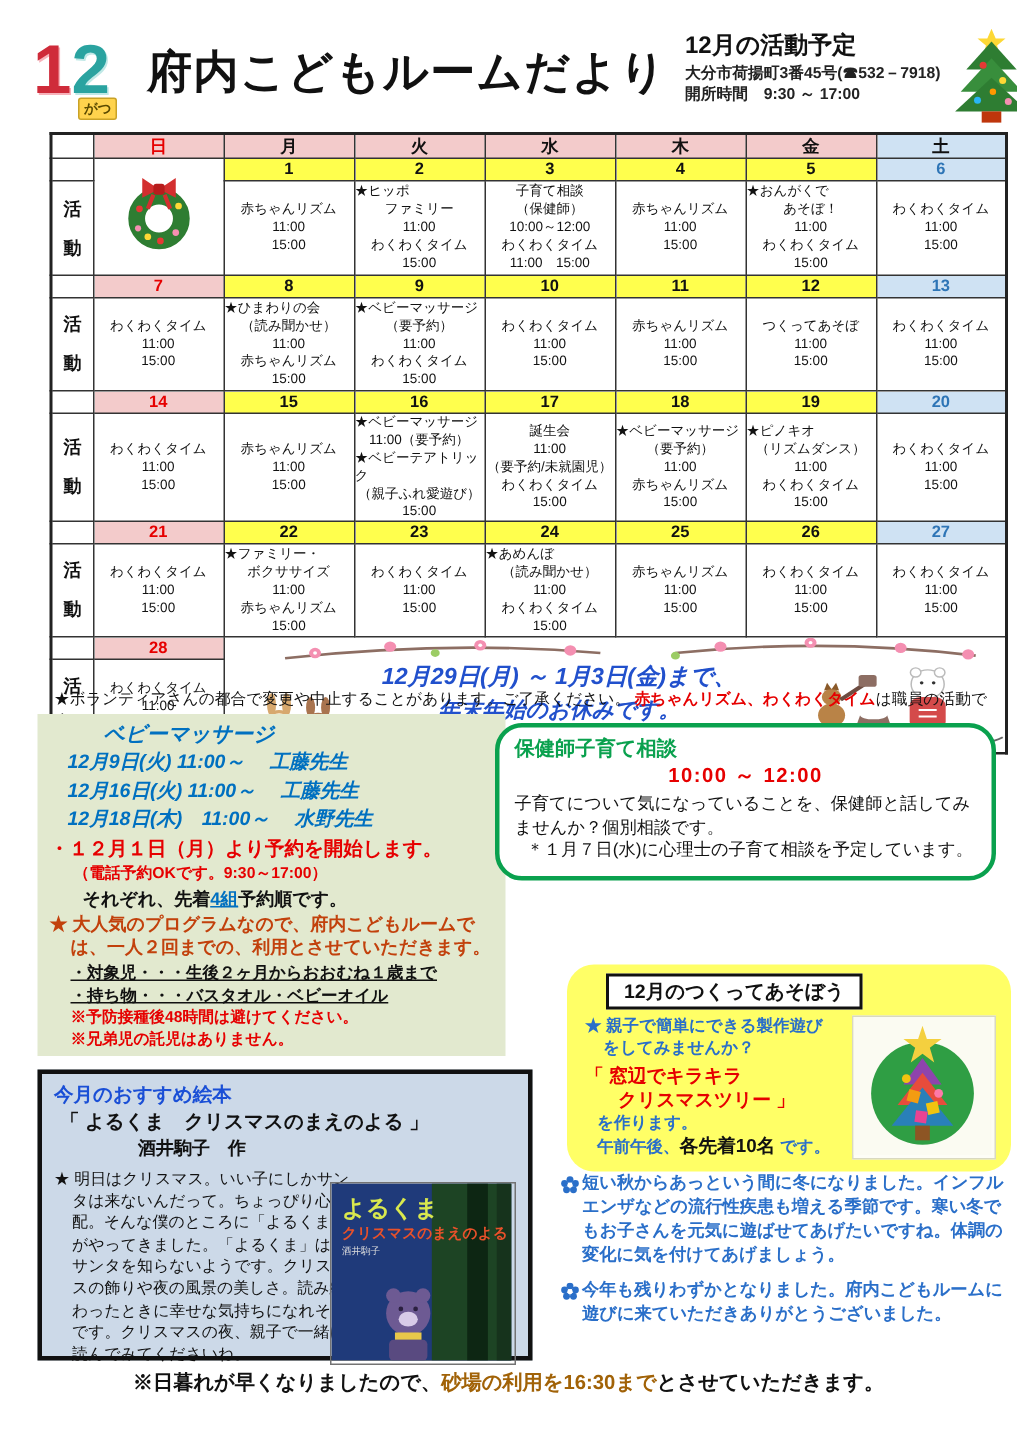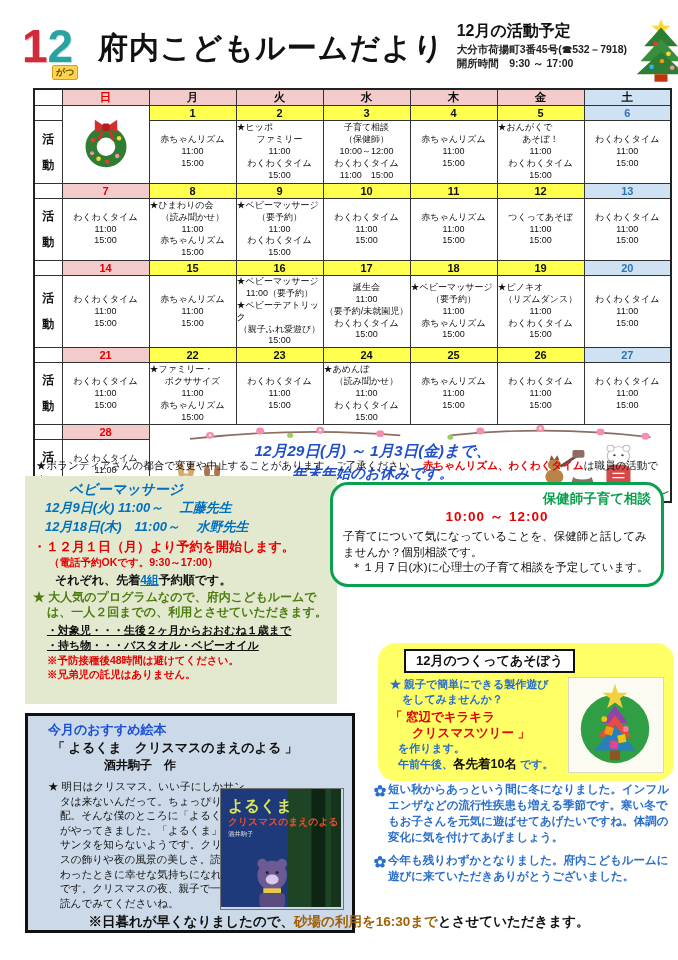--- a/index.html
+++ b/index.html
@@ -48,50 +48,50 @@
   .footnote .red{color:#e60000;font-weight:bold;}
   
   .baby-box{position:absolute;left:25px;top:476px;width:312px;height:228px;background:#e2e9cf;
         padding:5px 8px;box-sizing:border-box;}
   .bm-title{color:#0070c0;font-weight:bold;font-style:italic;font-size:14px;margin-left:36px;}
   .bm-sessions{color:#0070c0;font-weight:bold;font-style:italic;font-size:13px;margin-left:12px;line-height:1.45;}
   .bm-reserve{color:#e60000;font-weight:bold;font-size:13px;margin-top:1px;}
   .bm-phone{color:#e60000;font-size:10.5px;margin-left:16px;font-weight:bold;}
   .bm-cap{font-size:12px;font-weight:bold;margin:2px 0 1px 22px;}
   .bm-cap .num{color:#0070c0;text-decoration:underline;}
-  .bm-note{color:#4d7c0f;font-weight:bold;font-size:12px;line-height:1.3;margin:1px 0 2px 0;
+  .bm-note{color:#c2410c;font-weight:bold;font-size:12px;line-height:1.3;margin:1px 0 2px 0;
         padding-left:14px;text-indent:-14px;}
   .bm-item{font-size:11px;font-weight:600;margin-left:14px;line-height:1.35;text-decoration:underline;}
   .bm-warn{color:#e60000;font-size:10.5px;font-weight:bold;margin-left:14px;line-height:1.35;}
   
   .consult-box{position:absolute;left:330px;top:482px;width:334px;box-sizing:border-box;
         border:3px solid #0aa14e;border-radius:18px;background:#fff;padding:5px 10px 8px;}
-  .c-title{color:#0aa14e;font-weight:bold;font-size:13.5px;text-align:right;}
+  .c-title{color:#0aa14e;font-weight:bold;font-size:13.5px;text-align:left;}
   .c-date{color:#e60000;font-weight:bold;font-size:15px;text-align:center;margin-top:1px;}
   .c-time{color:#e60000;font-weight:bold;font-size:13.5px;text-align:center;letter-spacing:1px;}
   .c-body{font-size:11.5px;line-height:1.35;margin-top:3px;}
   .c-note{font-size:11.5px;line-height:1.35;margin-left:8px;}
   
   .craft-box{position:absolute;left:378px;top:643px;width:296px;box-sizing:border-box;
         background:#ffff66;border-radius:18px;padding:6px 8px 8px 12px;}
   .craft-title{display:inline-block;background:#fff;border:2px solid #111;font-weight:bold;
         font-size:13px;padding:1px 10px;margin-left:14px;}
   .craft-body{display:flex;margin-top:4px;}
   .craft-text{width:168px;flex:0 0 auto;}
   .craft-text p{margin:0;}
   .craft-intro{color:#2a6fc9;font-size:11px;font-weight:600;line-height:1.35;padding-left:12px;text-indent:-12px;}
   .craft-name{color:#e60000;font-weight:bold;font-size:12.5px;line-height:1.3;margin-top:2px !important;}
   .craft-name .cn2{margin-left:22px;}
   .craft-make{color:#2a6fc9;font-size:11px;font-weight:600;margin-left:8px !important;}
   .craft-cap{font-size:11px;color:#2a6fc9;font-weight:600;margin-left:8px !important;}
   .craft-cap .cap-b{color:#111;font-weight:bold;font-size:12.5px;}
   .craft-photo{width:94px;height:94px;background:#fdfdf6;border:1px solid #d9d9c0;margin-left:10px;}
   
-  .book-box{position:absolute;left:25px;top:713px;width:330px;height:220px;box-sizing:border-box;
-        background:#ccd9e8;border:3px solid #111;padding:5px 20px;}
+  .book-box{position:absolute;left:25px;top:713px;width:330px;height:194px;box-sizing:border-box;
+        background:#ccd9e8;border:3px solid #111;padding:5px 8px;}
   .bk-header{color:#1a4fd6;font-weight:bold;font-size:13px;}
   .bk-title{font-weight:bold;font-size:13px;margin-left:4px;}
   .bk-author{font-weight:bold;font-size:12px;margin-left:56px;}
   .bk-desc{font-size:10.6px;line-height:1.38;width:186px;margin-top:5px;padding-left:12px;text-indent:-12px;}
   .bk-cover{position:absolute;right:8px;top:72px;width:122px;height:120px;border:1px solid #737373;}
   
   .winter-notes{position:absolute;left:374px;top:781px;width:302px;}
   .note-item{display:flex;margin-bottom:7px;}
   .note-item .flower{flex:0 0 14px;padding-top:2px;}
   .note-item .note-text{color:#2a6fc9;font-size:11.5px;font-weight:600;line-height:1.4;}
@@ -460,20 +460,21 @@
   </table>
 
   <div class="footnote">
     <span>★ボランティアさんの都合で変更や中止することがあります。ご了承ください。 </span><span class="red">赤ちゃんリズム、わくわくタイム</span><span>は職員の活動です。</span>
   </div>
 
   <div class="baby-box">
     <div class="bm-title">ベビーマッサージ</div>
     <div class="bm-sessions" id="bm-sessions">
         <div>12月9日(火) 11:00～　 工藤先生</div>
+        <div>12月16日(火) 11:00～　 工藤先生</div>
         <div>12月18日(木)　11:00～　 水野先生</div>
       </div>
     <div class="bm-reserve">・１２月１日（月）より予約を開始します。</div>
     <div class="bm-phone">（電話予約OKです。9:30～17:00）</div>
     <div class="bm-cap">
       <span>それぞれ、先着</span><span class="num">4組</span><span>予約順です。</span>
     </div>
     <div class="bm-note">★ 大人気のプログラムなので、府内こどもルームでは、一人２回までの、利用とさせていただきます。</div>
     <div class="bm-item">・対象児・・・生後２ヶ月からおおむね１歳まで</div>
     <div class="bm-item">・持ち物・・・バスタオル・ベビーオイル</div>

